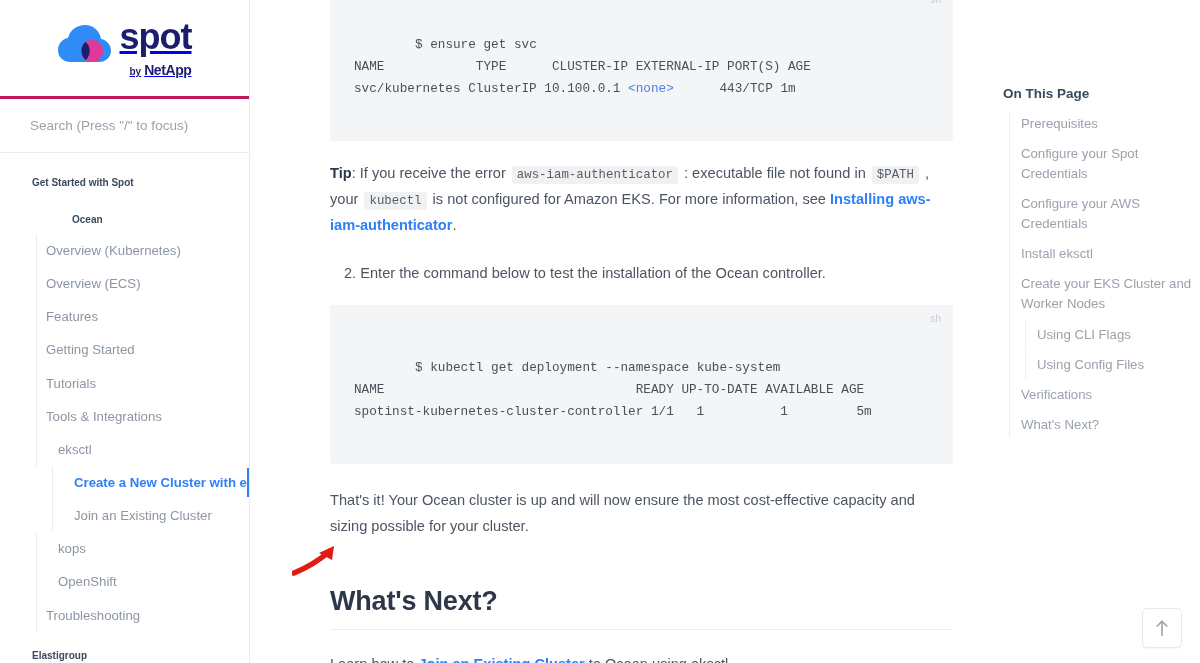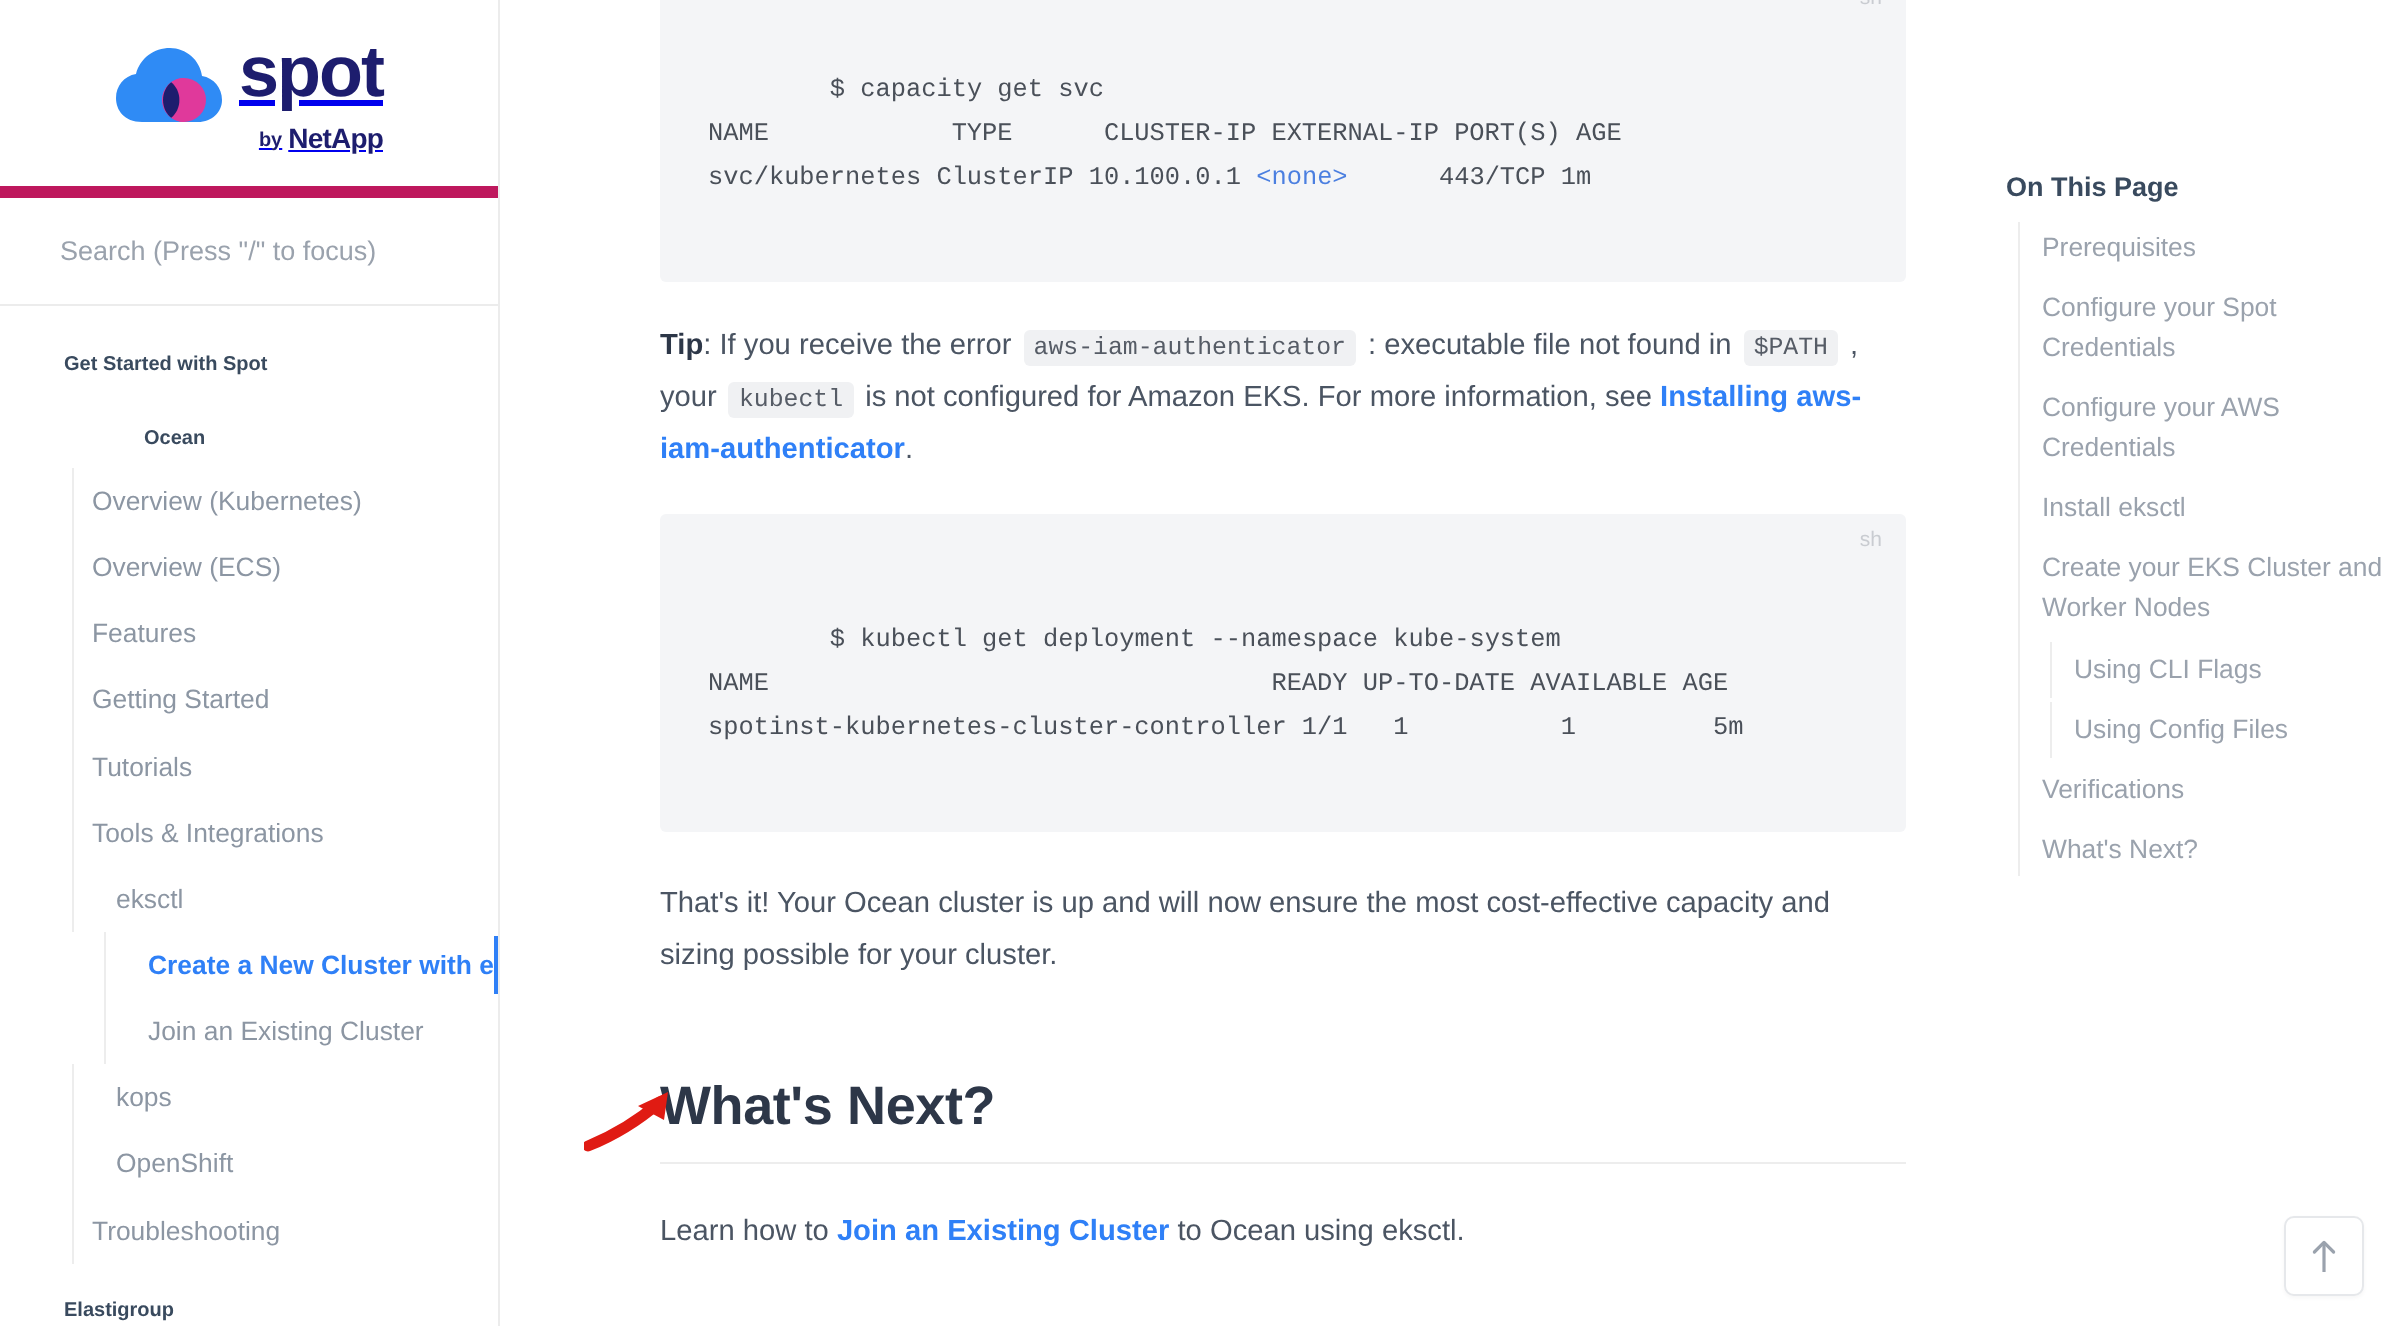--- a/index.html
+++ b/index.html
@@ -16,21 +16,21 @@
   .sidebar {
     width: 250px; height: 663px;
     background: #ffffff;
     border-right: 1px solid #ececec;
     position: relative;
     overflow: hidden;
     flex: 0 0 250px;
   }
   .logo-wrap {
     height: 99px;
-    border-bottom: 6px solid #be185d;
+    border-bottom: 3px solid #be185d;
     display: flex; align-items: center; justify-content: center;
   }
   .logo { display: flex; align-items: center; gap: 6px; }
   .logo svg { display: block; }
   .search-wrap {
     height: 54px;
     border-bottom: 1px solid #ececec;
     display: flex; align-items: center;
     padding: 0 30px;
   }
@@ -265,29 +265,30 @@
 
     <div class="hamburger">
       <span></span>
       <span></span>
       <span></span>
     </div>
 
     <article class="doc">
 
       <div class="code-block" style="margin-top:-14px;padding-top:26px;">
-        <span class="code-lang">sh</span><span>$ capacity get svc</span>
+        <span class="code-lang">sh</span><span>$ ensure get svc</span>
 <span>NAME            TYPE      CLUSTER-IP EXTERNAL-IP PORT(S) AGE</span>
 <span>svc/kubernetes ClusterIP 10.100.0.1 <span class="code-tok-blue">&lt;none&gt;</span>      443/TCP 1m</span>
       </div>
 
       <p class="body tip">
         <b class="tipword">Tip</b><span>: If you receive the error </span><code class="inline">aws-iam-authenticator</code><span> : executable file not found in </span><code class="inline">$PATH</code><span> , your </span><code class="inline">kubectl</code><span> is not configured for Amazon EKS. For more information, see </span><a class="link" href="#">Installing aws-iam-authenticator</a><span>.</span>
       </p>
 
+      <div class="ol-item">2. Enter the command below to test the installation of the Ocean controller.</div>
 
       <div class="code-block" style="margin-top:18px;padding-top:30px;">
         <span class="code-lang">sh</span><span>$ kubectl get deployment --namespace kube-system</span>
 <span>NAME                                 READY UP-TO-DATE AVAILABLE AGE</span>
 <span>spotinst-kubernetes-cluster-controller 1/1   1          1         5m</span>
       </div>
 
       <p class="body" style="margin-top:24px;">That's it! Your Ocean cluster is up and will now ensure the most cost-effective capacity and sizing possible for your cluster.</p>
 
       <h2 class="section">What's Next?</h2>

